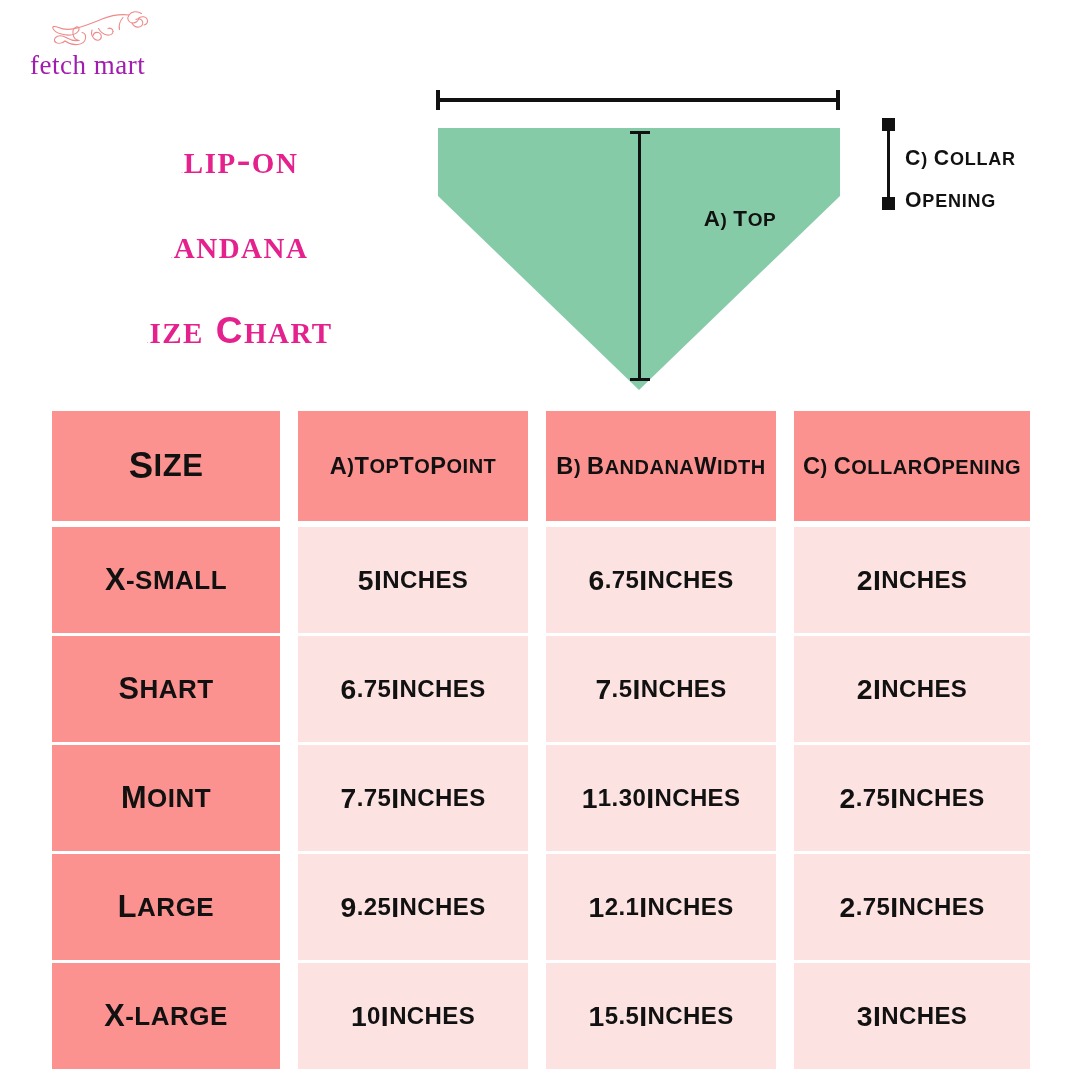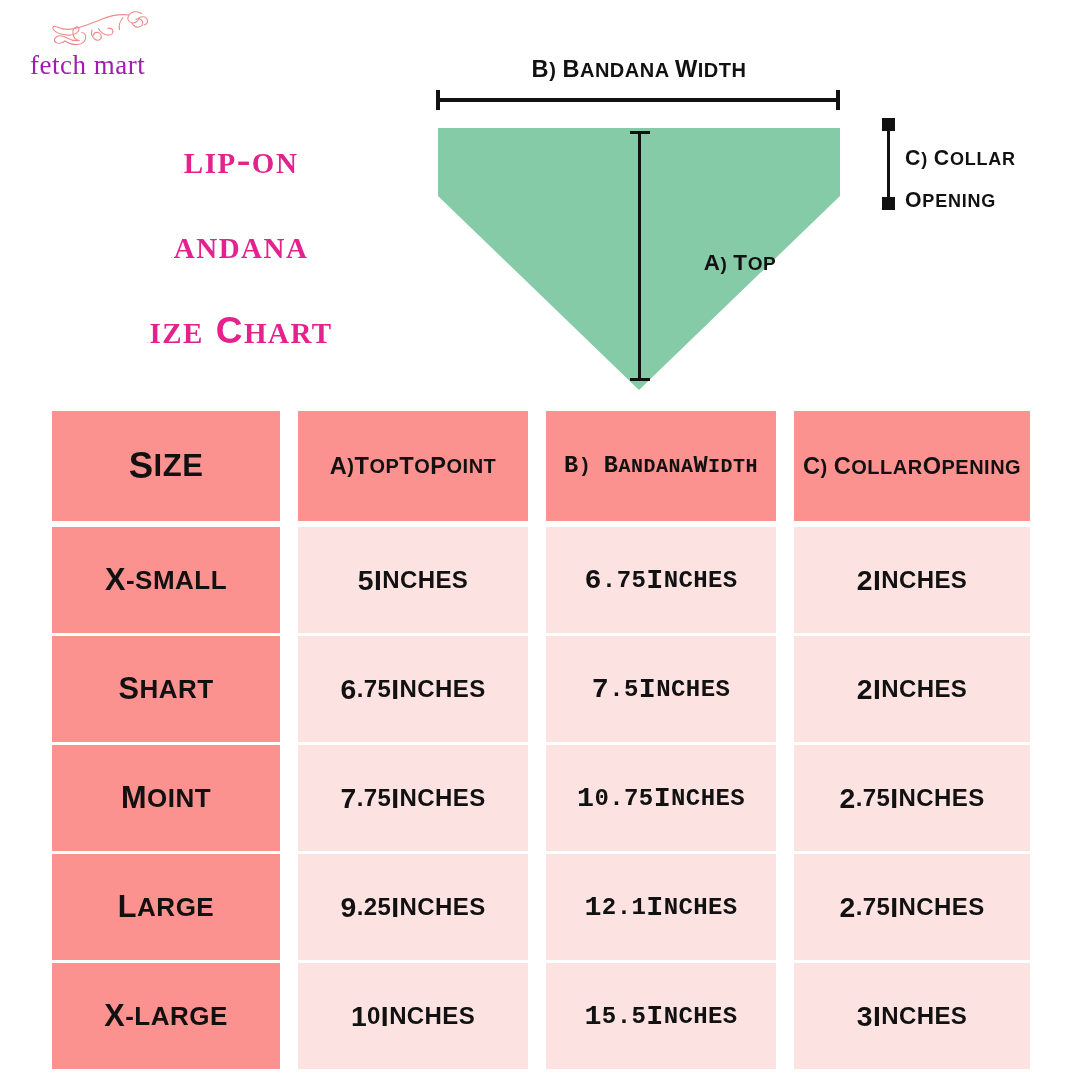--- a/index.html
+++ b/index.html
@@ -146,21 +146,21 @@
     position: absolute;
     left: 655px;
     top: 198px;
     width: 170px;
     font-size: 19px;
     font-weight: bold;
     color: #111111;
     letter-spacing: 0.6px;
     line-height: 1.85;
   }
-  #label-top .l1 { display: block; text-align: center; margin-top: 44px; }
+  #label-top .l1 { display: block; text-align: center; }
   #label-top .l2 { display: block; text-align: center; }
 
   #dimline-collar {
     position: absolute;
     left: 882px;
     top: 118px;
     width: 14px;
     height: 92px;
   }
   #dimline-collar .vbar {
@@ -213,21 +213,21 @@
     align-items: center;
     justify-content: center;
     text-align: center;
     color: #111111;
     font-weight: bold;
     box-sizing: border-box;
     padding: 4px 6px;
   }
   .cell.c-size  { width: 230px; }
   .cell.c-a     { width: 232px; }
-  .cell.c-b     { width: 232px; font-family: Liberation Mono, monospace; }
+  .cell.c-b     { width: 232px; }
   .cell.c-c     { width: 238px; }
 
   .cell.tone-dark  { background: #fc9290; }
   .cell.tone-light { background: #fde2e2; }
 
   .cell.hdr-size {
     font-size: 31px;
     letter-spacing: 0.5px;
   }
   .cell.hdr {
@@ -272,21 +272,20 @@
 </div>
 
 <div id="title">
   <span class="title-line"><span class="tl-big">S</span><span class="tl-sm">LIP-ON</span></span>
   <span class="title-line"><span class="tl-big">B</span><span class="tl-sm">ANDANA</span></span>
   <span class="title-line"><span class="tl-big">S</span><span class="tl-sm">IZE </span><span class="tl-big">C</span><span class="tl-sm">HART</span></span>
 </div>
 
 <div id="diagram">
 
-  <div id="label-width"><span class="sc-big">B</span><span>)</span> <span class="sc-big">B</span><span>ANDANA</span> <span class="sc-big">W</span><span>IDTH</span></div>
 
   <div id="dimline-width">
     <div class="cap-l"></div>
     <div class="bar"></div>
     <div class="cap-r"></div>
   </div>
 
   <svg id="bandana-shape" viewBox="0 0 402 262">
     <polygon points="0,0 402,0 402,68 201,262 0,68" fill="#86cba8"></polygon>
   </svg>
@@ -394,21 +393,21 @@
           <span>OINT</span>
         </div>
         <div class="cell c-a tone-light value">
           <span class="sc-big">7</span>
           <span>.75</span> 
           <span class="sc-big">I</span>
           <span>NCHES</span>
         </div>
         <div class="cell c-b tone-light value">
           <span class="sc-big">1</span>
-          <span>0.75</span> 
+          <span>1.30</span> 
           <span class="sc-big">I</span>
           <span>NCHES</span>
         </div>
         <div class="cell c-c tone-light value">
           <span class="sc-big">2</span>
           <span>.75</span> 
           <span class="sc-big">I</span>
           <span>NCHES</span>
         </div>
       </div>

